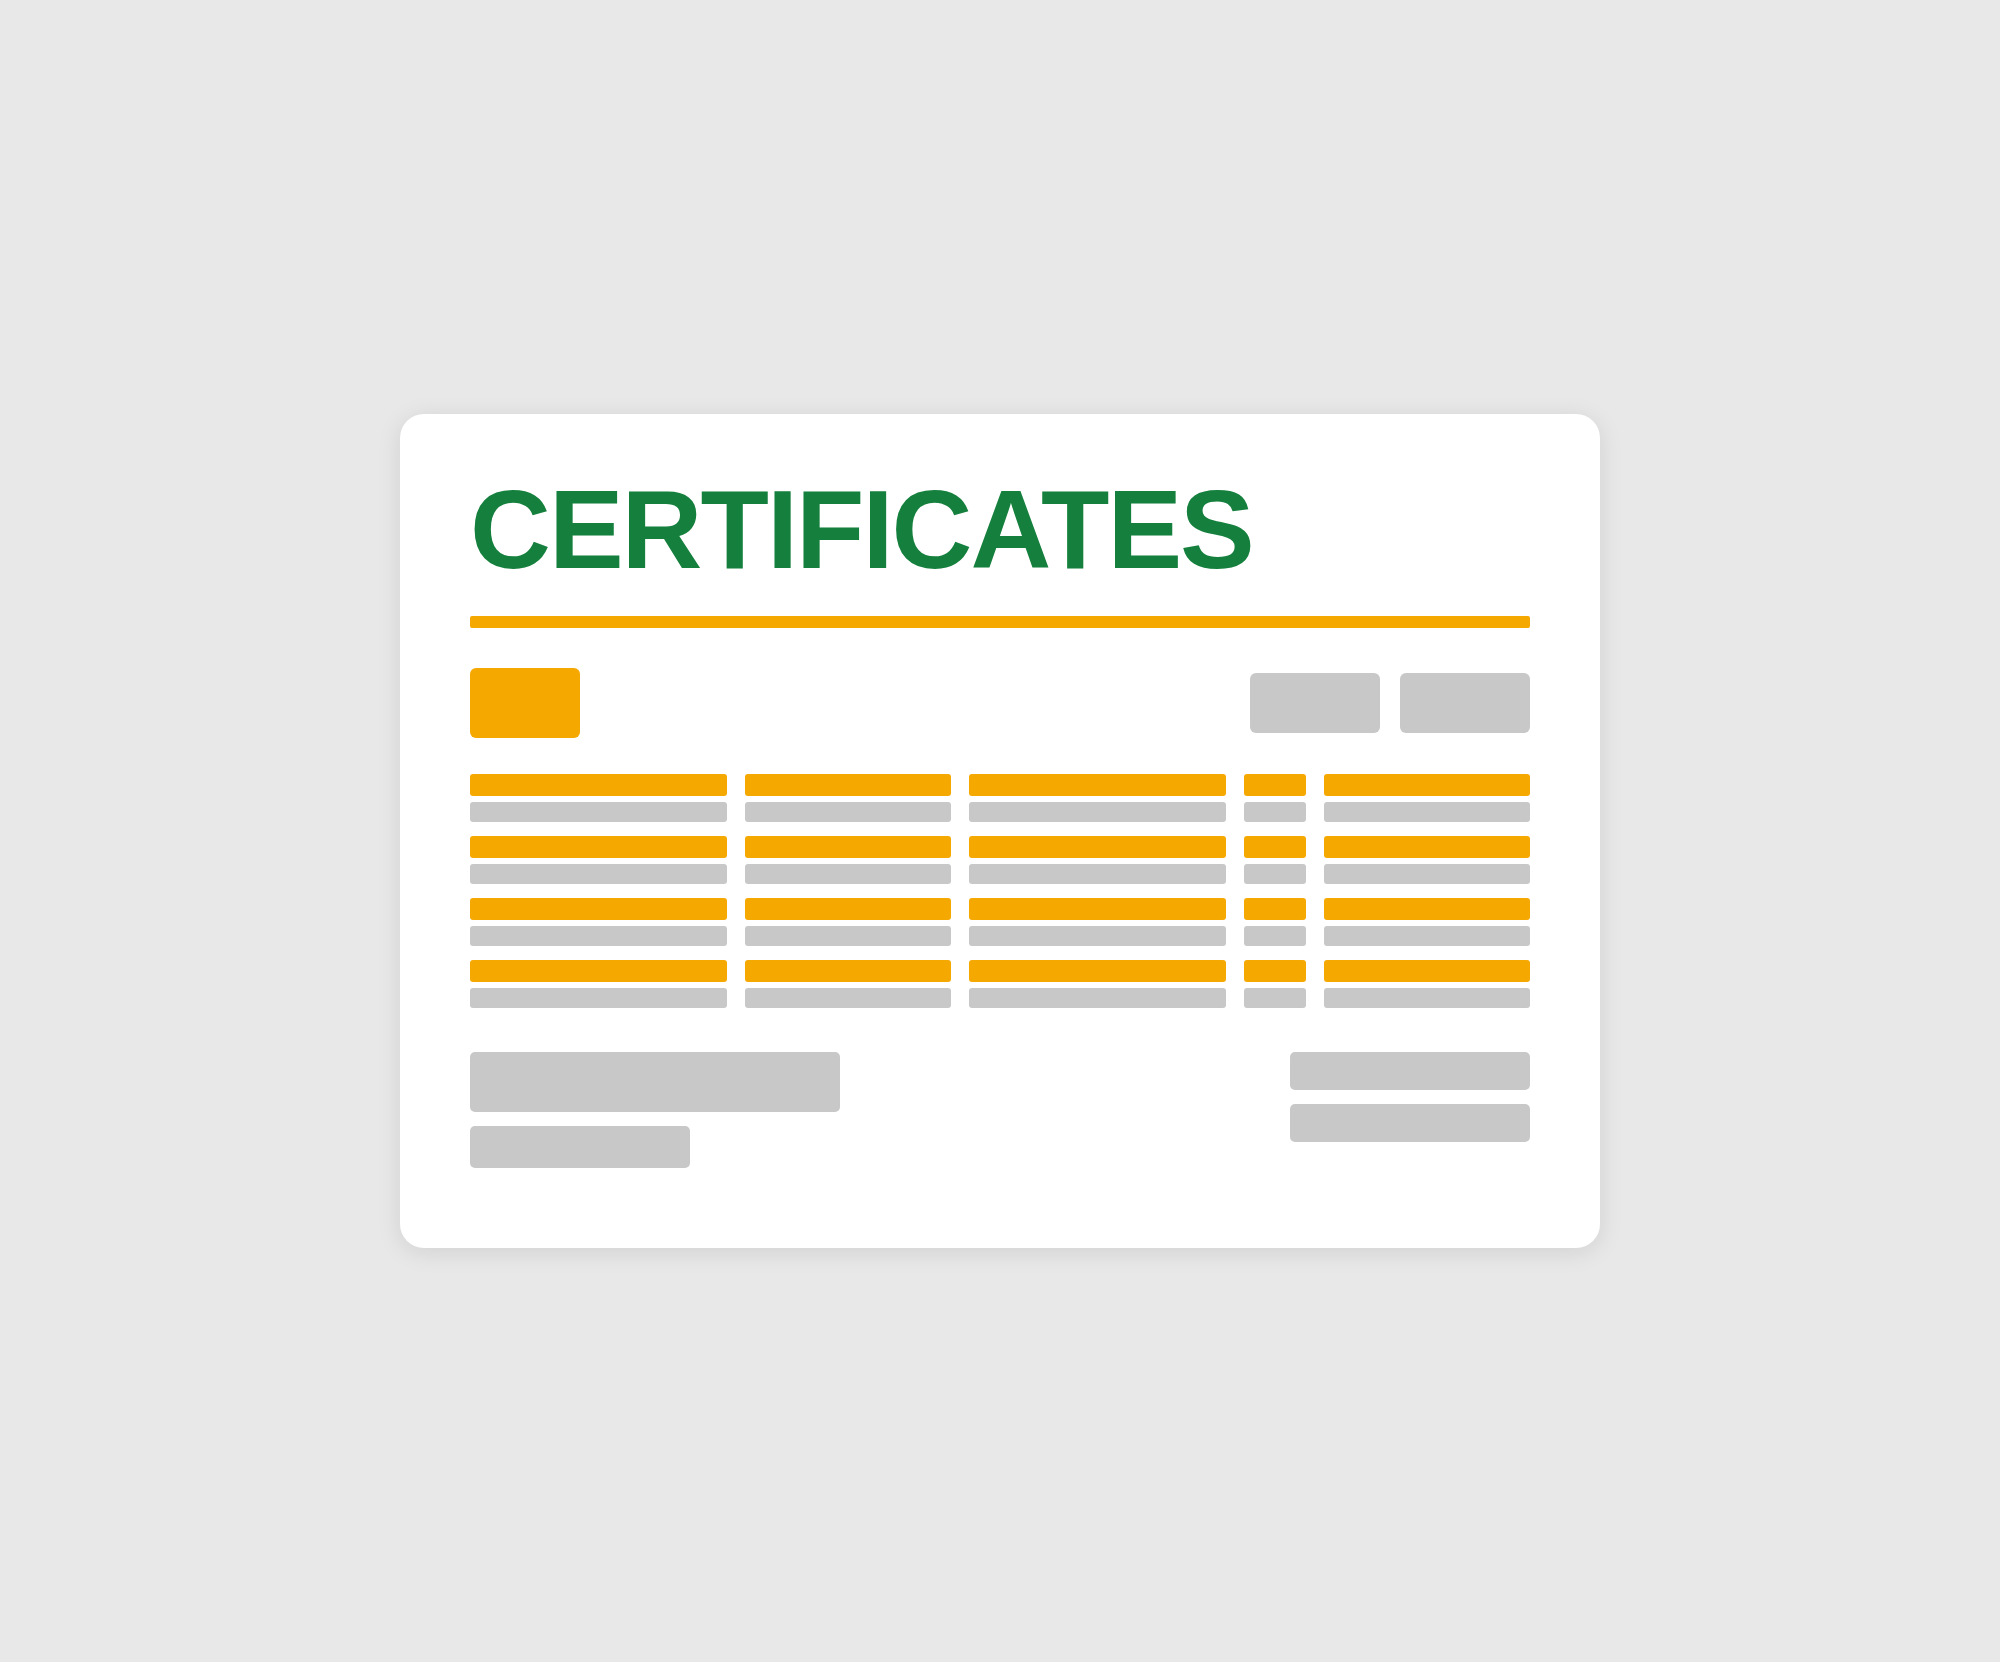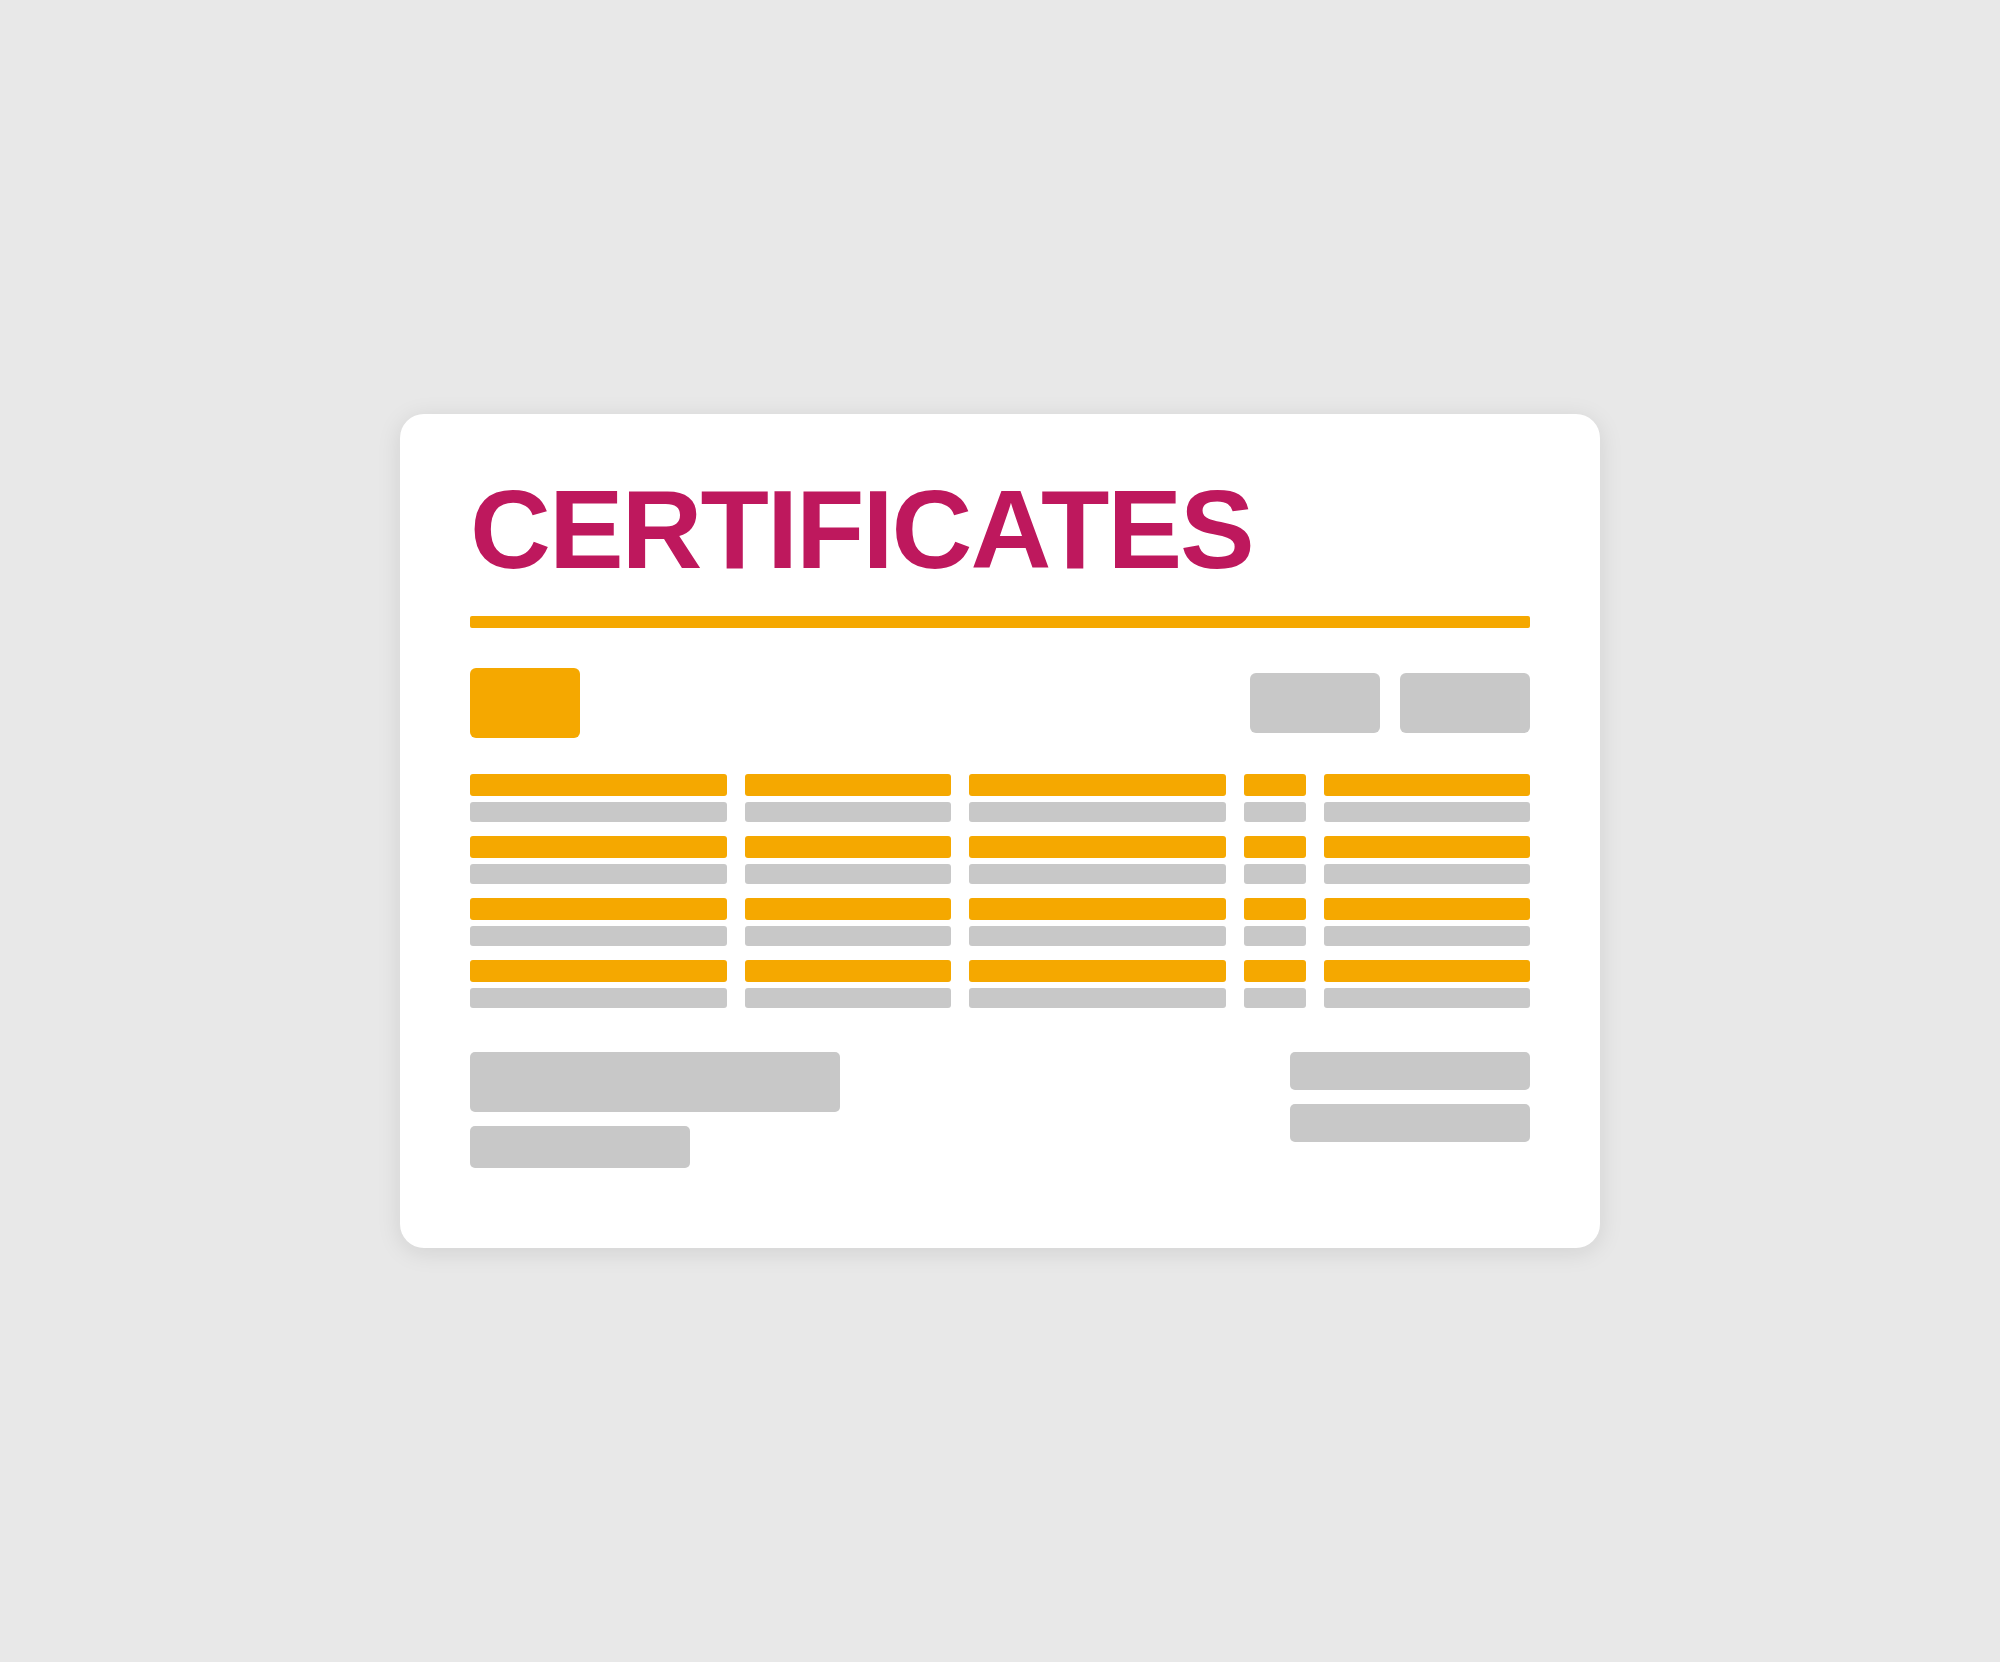--- a/index.html
+++ b/index.html
@@ -21,21 +21,21 @@
       background: #ffffff;
       border-radius: 24px;
       width: 1200px;
       padding: 60px 70px 80px 70px;
       box-shadow: 0 4px 24px rgba(0,0,0,0.10);
     }
 
     .page-title {
       font-size: 112px;
       font-weight: 900;
-      color: #be185d;
+      color: #15803d;
       line-height: 1;
       margin-bottom: 30px;
       letter-spacing: -2px;
       text-transform: uppercase;
     }
 
     .divider {
       height: 12px;
       background: #F5A800;
       border-radius: 2px;

